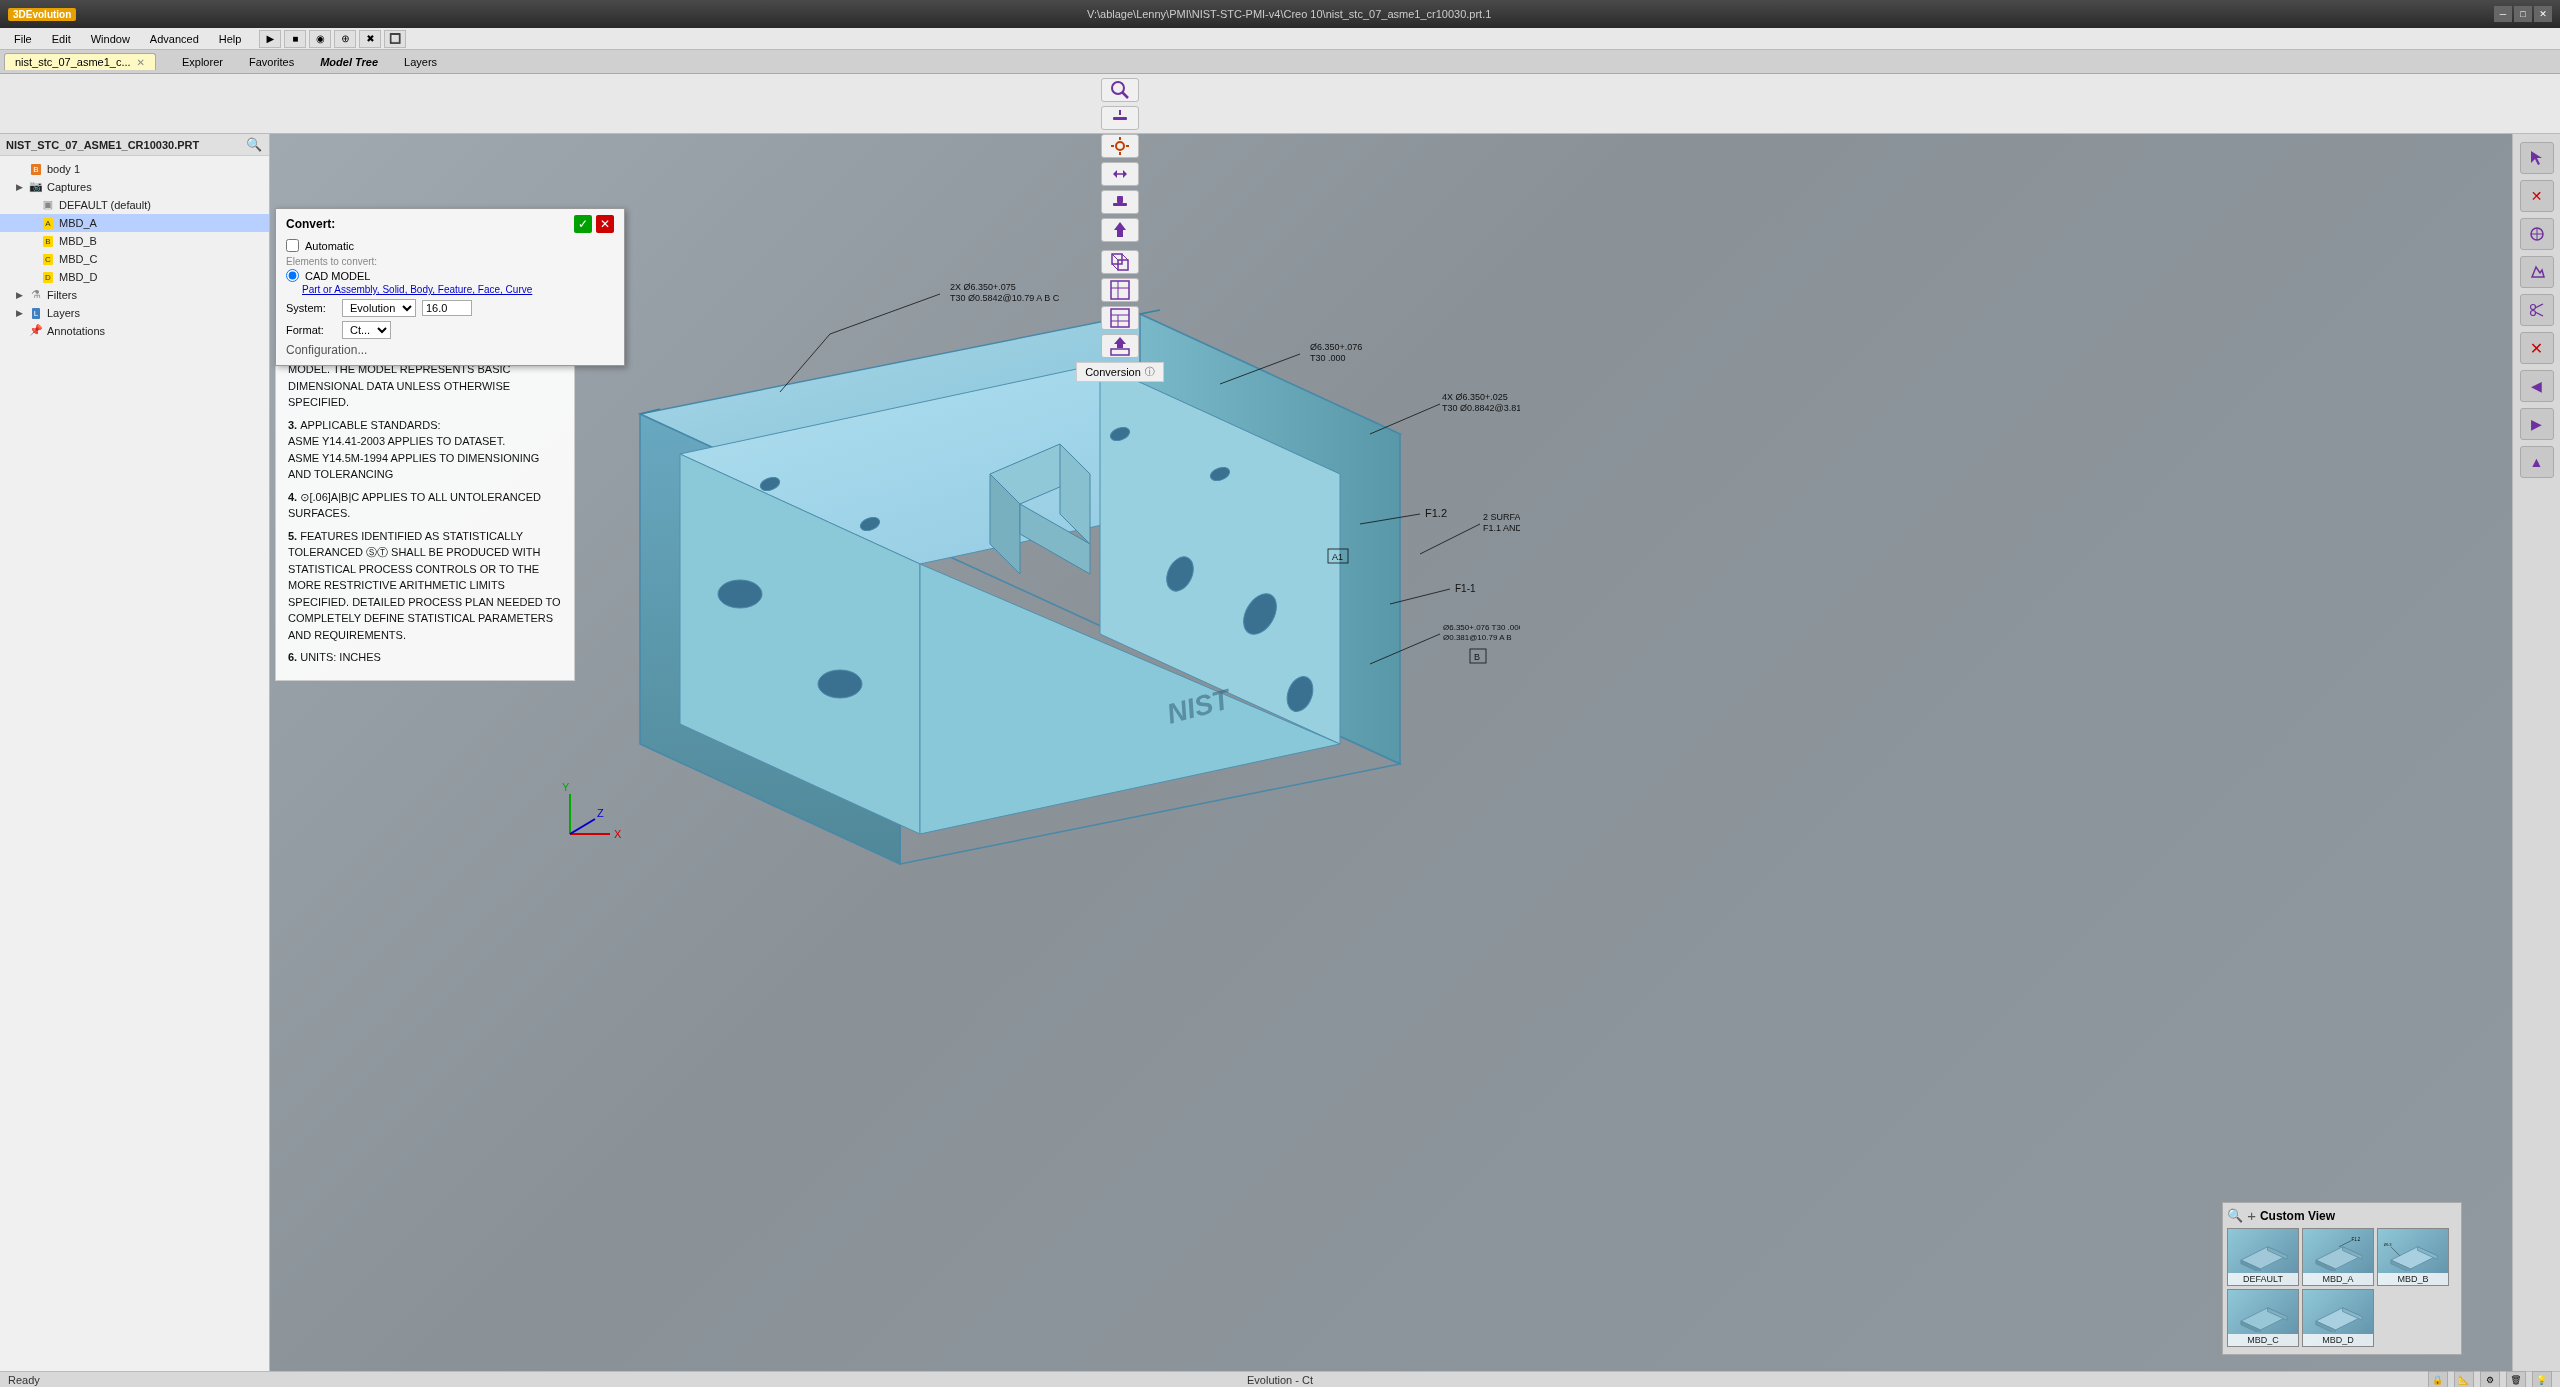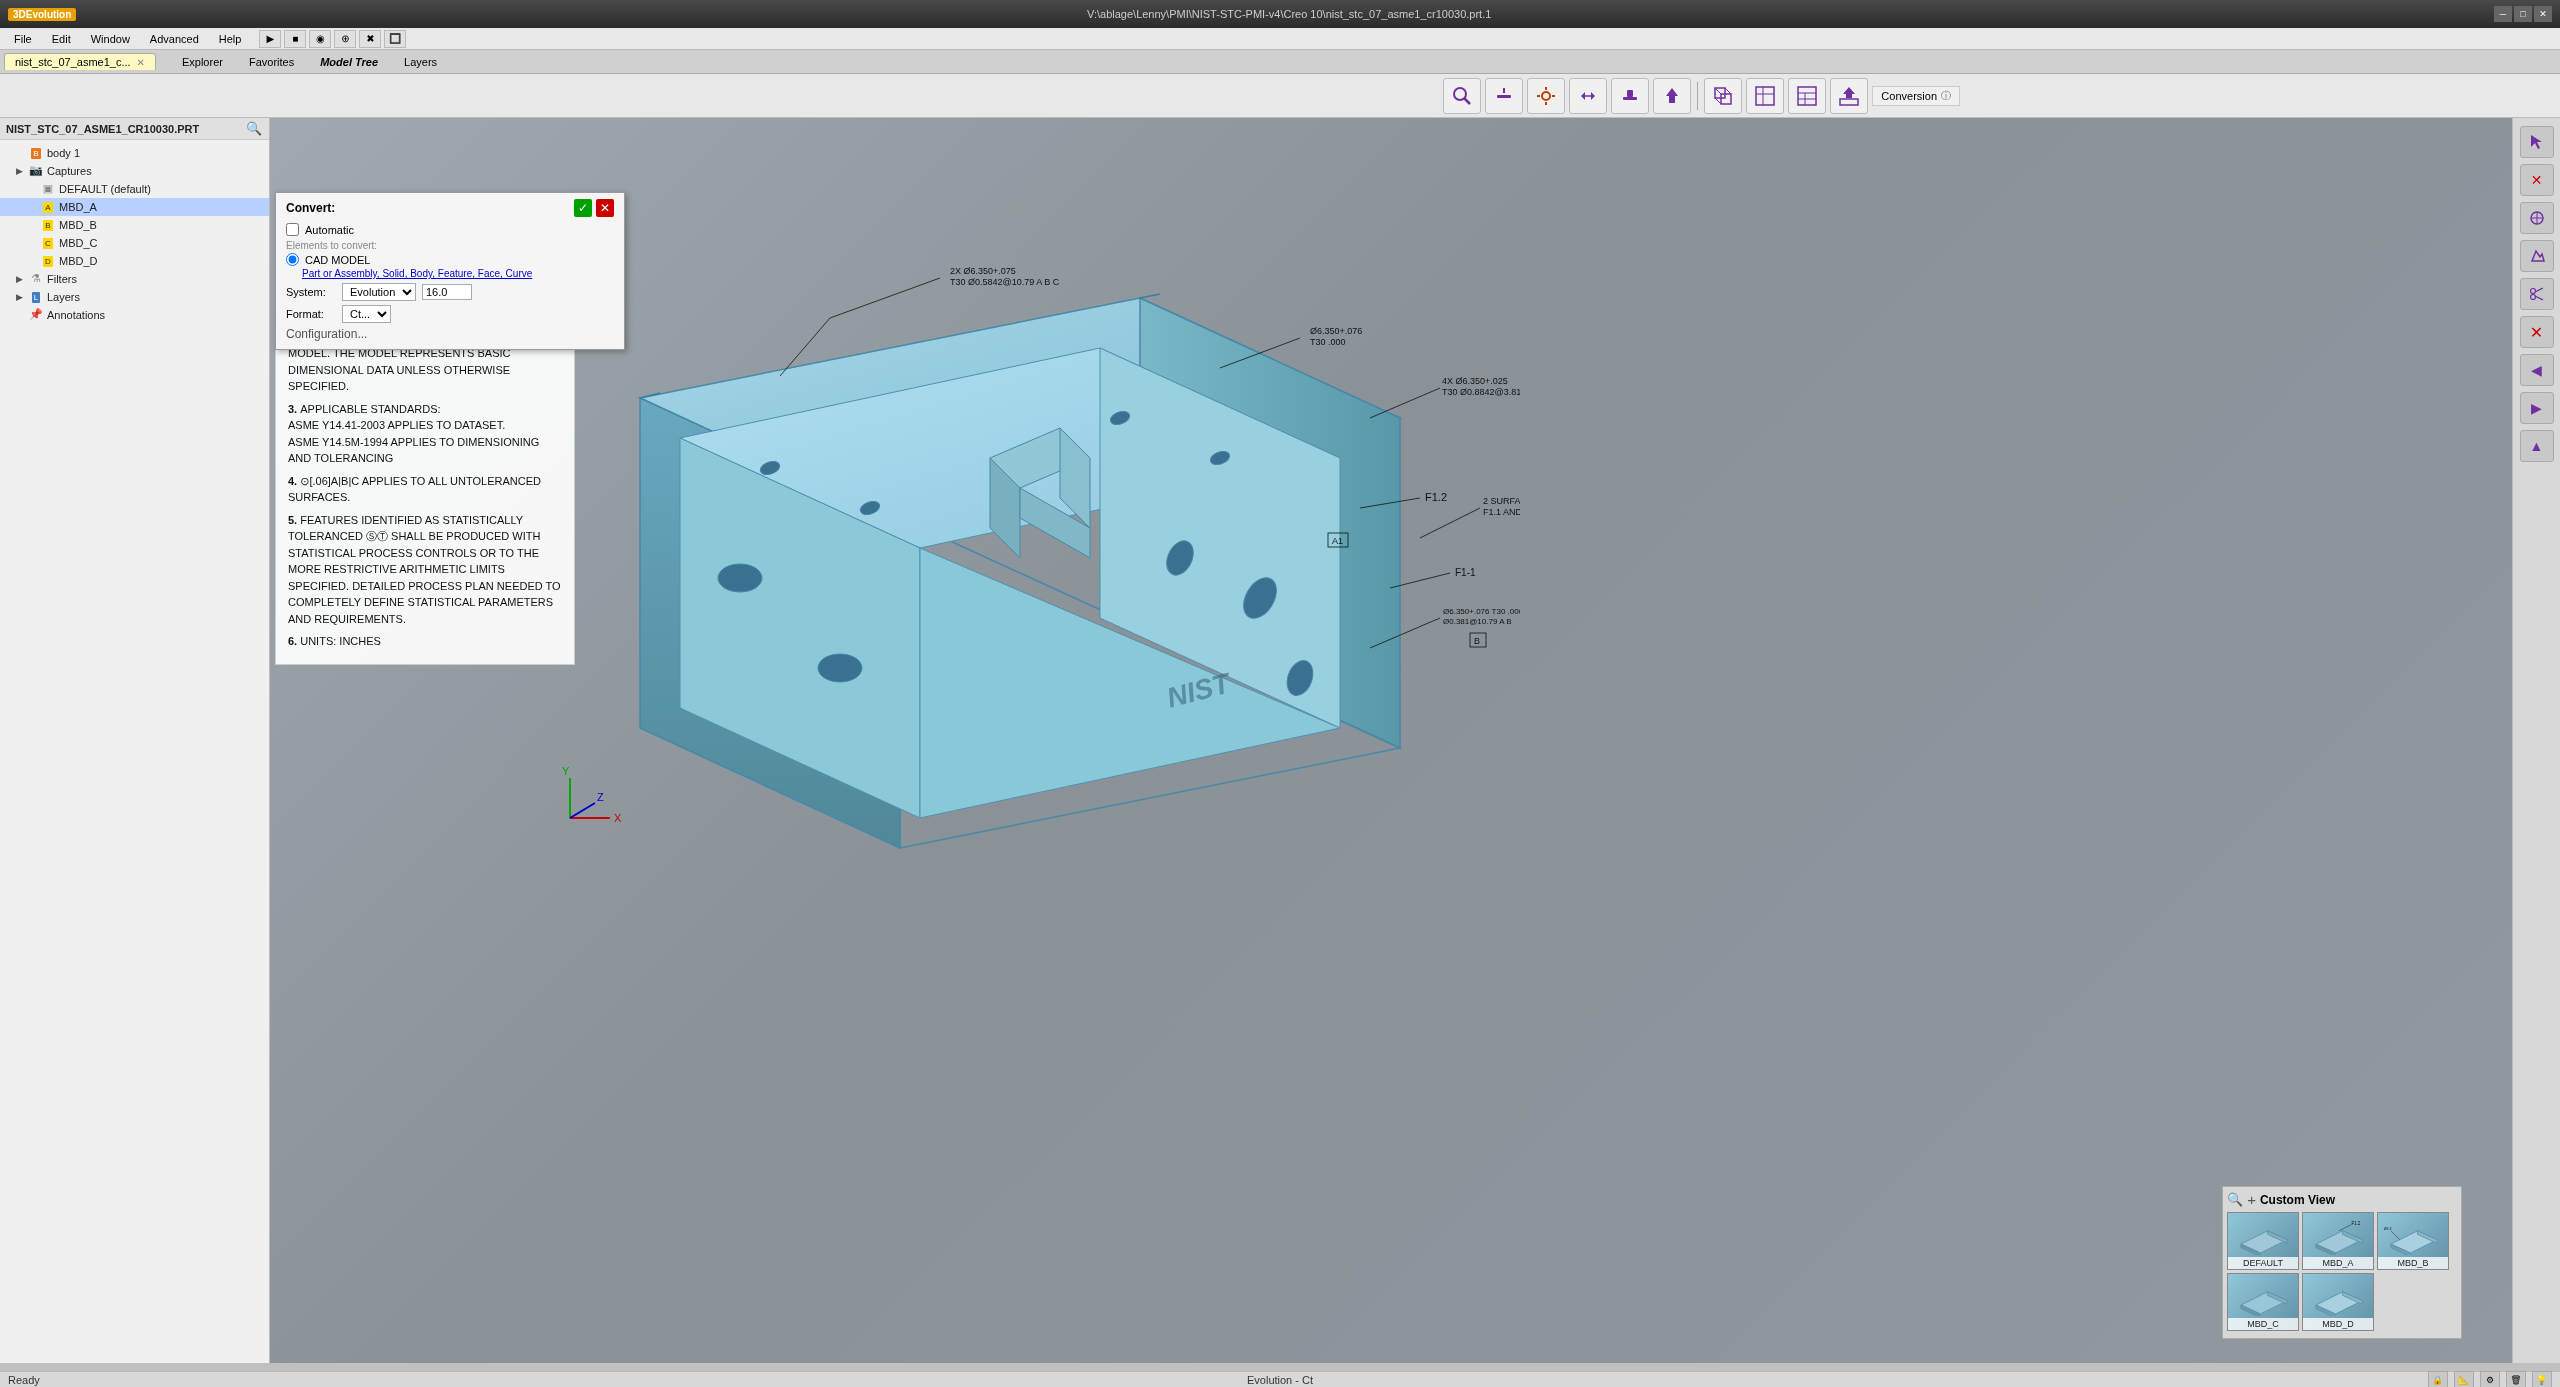--- a/index.html
+++ b/index.html
@@ -473,21 +473,21 @@
     <span class="close-tab">✕</span>
   </div>
   <div class="nav-tabs">
     <span class="nav-tab">Explorer</span>
     <span class="nav-tab">Favorites</span>
     <span class="nav-tab active">Model Tree</span>
     <span class="nav-tab">Layers</span>
   </div>
 </div>
 
-<div style="position:relative; background:#e8e8e8; border-bottom:1px solid #bbb; height:44px; display:flex; align-items:center; padding:0 600px 0 280px; gap:4px; z-index:10;">
+<div style="position:relative; background:#e8e8e8; border-bottom:1px solid #bbb; height:60px; display:flex; align-items:center; padding:0 600px 0 280px; gap:4px; z-index:10;flex-direction:column;">
   <div style="flex:1;"></div>
   <button class="toolbar-btn" title="Magnifier">
     <svg width="22" height="22" viewBox="0 0 22 22">
         <circle cx="9" cy="9" r="6" fill="none" stroke="#7030a0" stroke-width="2"></circle>
         <line x1="13" y1="13" x2="19" y2="19" stroke="#7030a0" stroke-width="2.5"></line>
       </svg>
   </button>
   <button class="toolbar-btn" title="Pen">
     <svg width="22" height="22" viewBox="0 0 22 22">
         <rect x="4" y="10" width="14" height="3" fill="#7030a0" rx="1"></rect>

